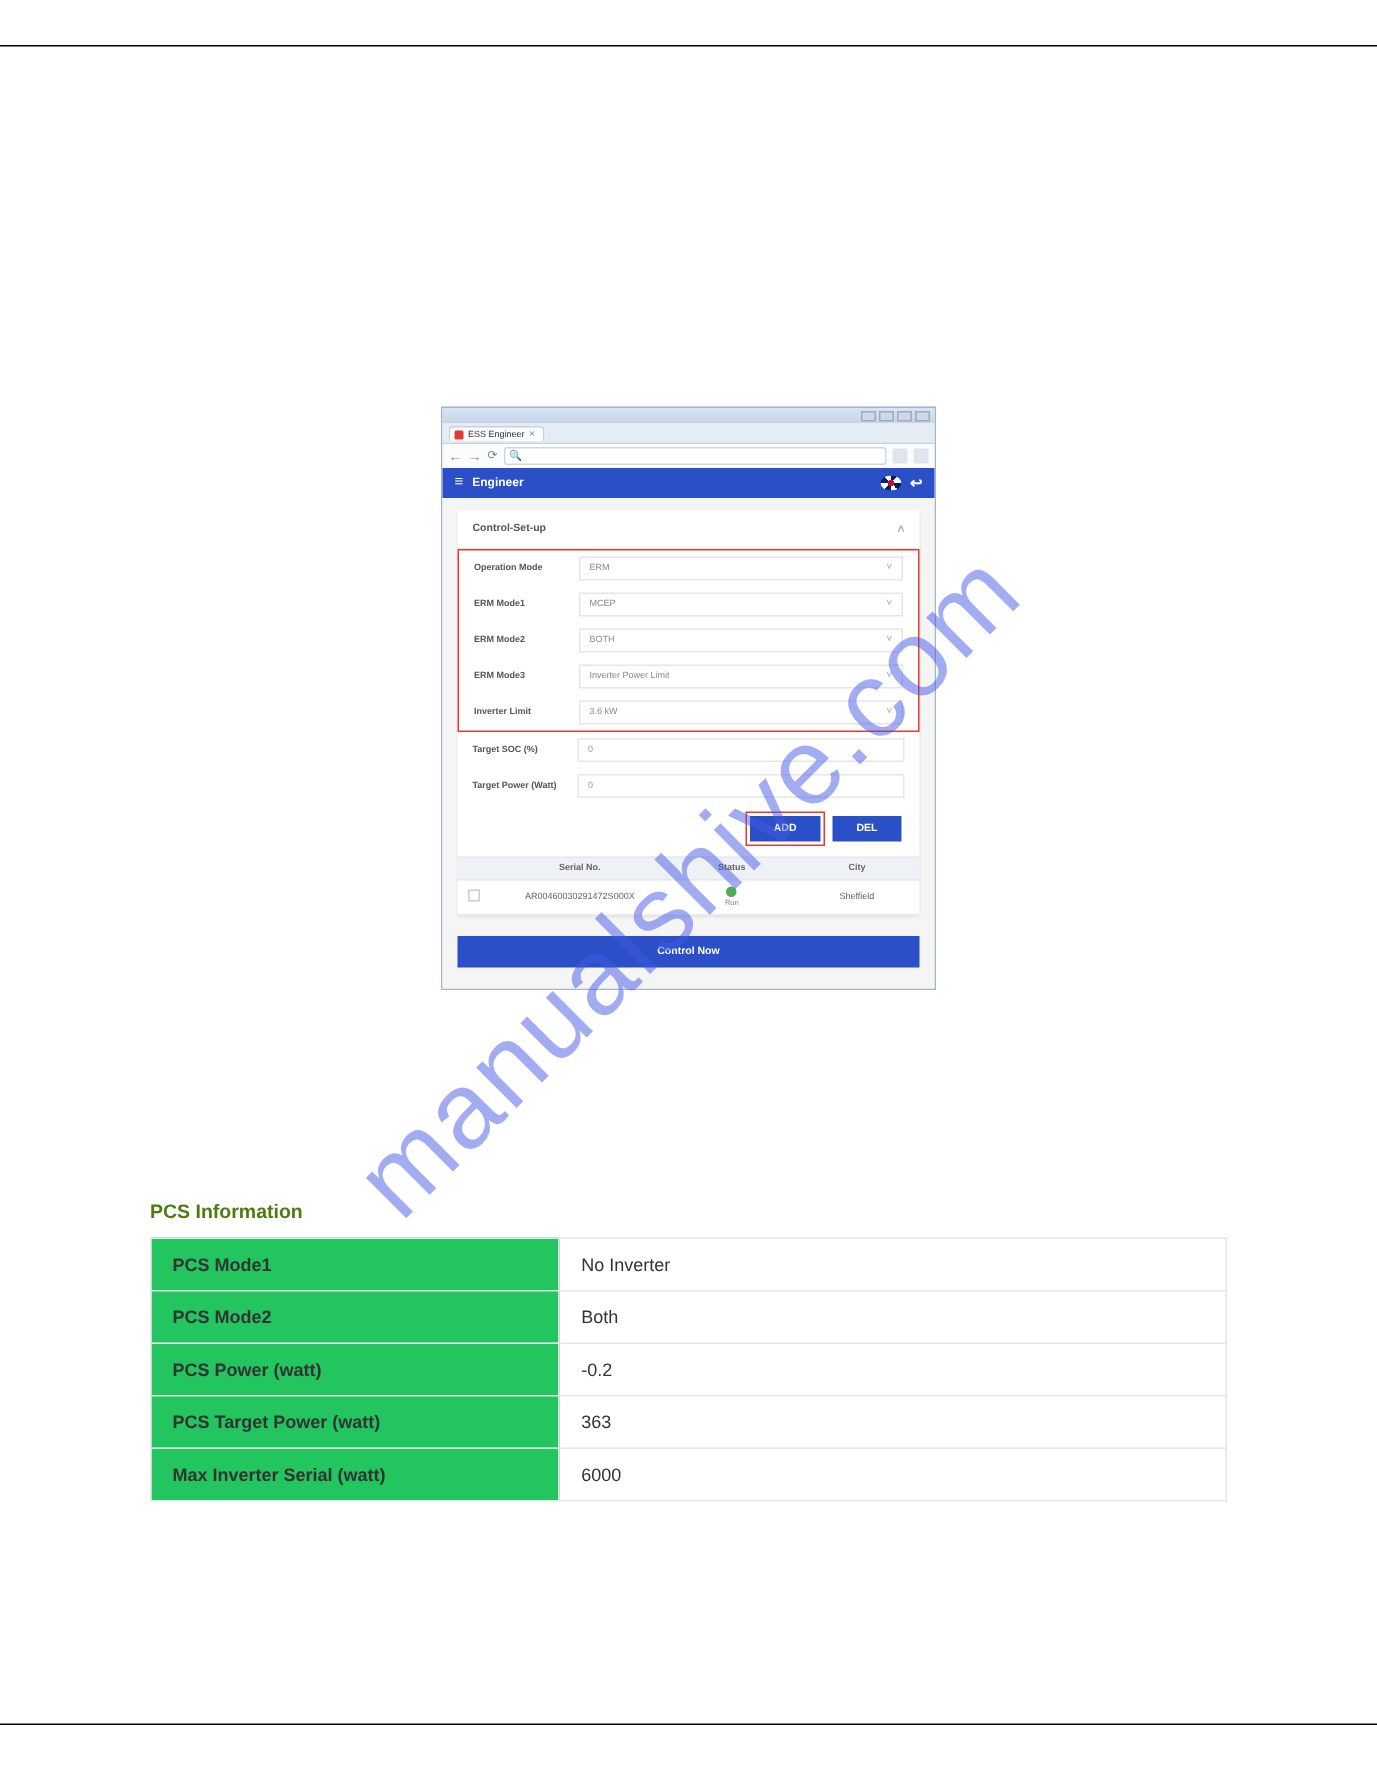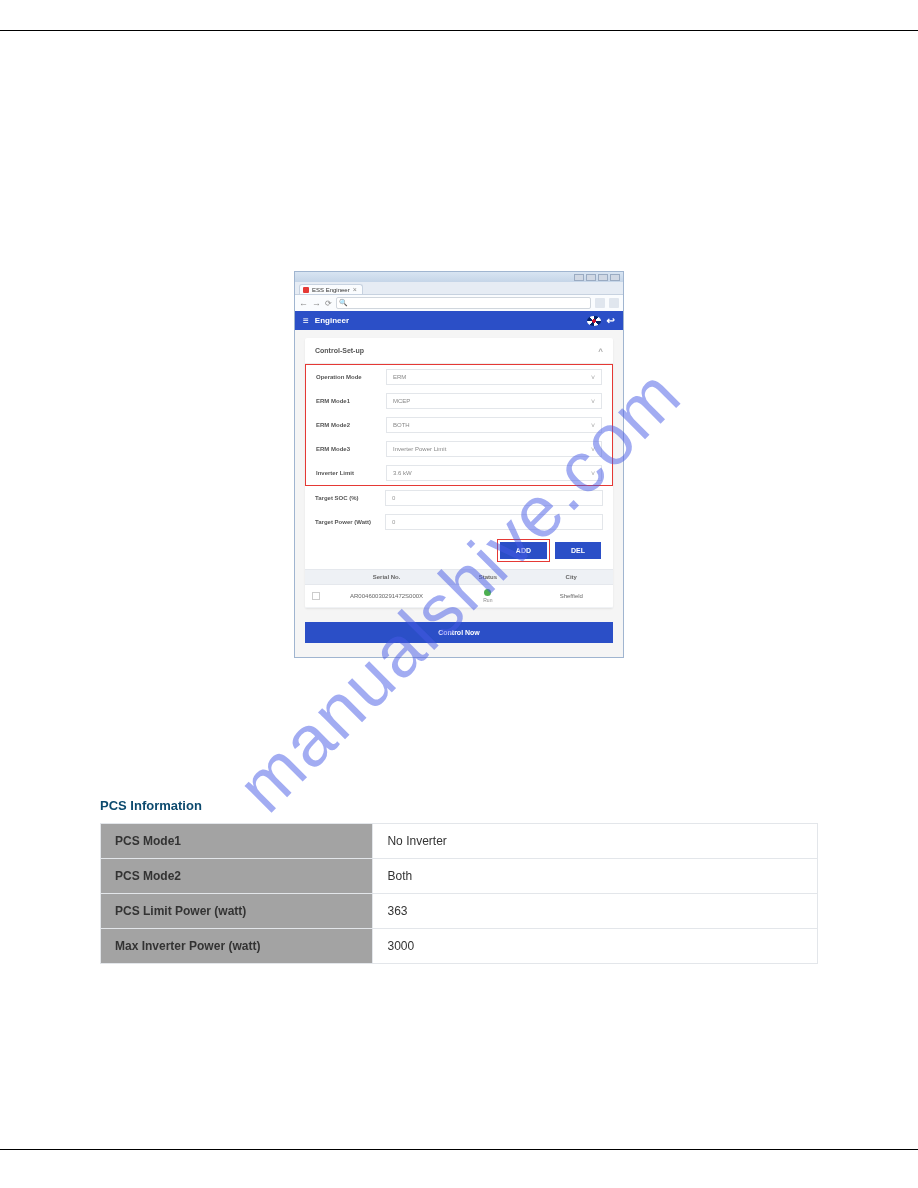--- a/index.html
+++ b/index.html
@@ -133,29 +133,29 @@
   .status-dot-wrap { display:flex; flex-direction:column; align-items:center; gap:1px;}
   .status-dot { width:7px; height:7px; background:#4caf50; border-radius:50%; }
   .status-txt { font-size:5px; color:#888; }
   .control-now-btn {
     margin: 14px 10px 6px 10px; background:#2b4fc7; color:#fff;
     text-align:center; padding:7px 0; font-size:7px; font-weight:bold;
   }
 
   
   .pcs-section { margin-top: 140px; padding: 0 30px; }
-  .pcs-title { color: #0c4a6e; font-size: 13px; font-weight:bold; margin-bottom: 10px; }
+  .pcs-title { color: #4d7c0f; font-size: 13px; font-weight:bold; margin-bottom: 10px; }
   .pcs-table {
     width: 100%; border-collapse: collapse; border:1px solid #e3e6ea;
   }
   .pcs-table td {
     border:1px solid #e3e6ea; padding: 10px 14px; font-size:12px;
   }
   .pcs-table td:first-child {
-    background:#a3a3a3; font-weight:bold; color:#333; width:38%;
+    background:#22c55e; font-weight:bold; color:#333; width:38%;
   }
 
   
   .watermark {
     position:absolute; left:50%; top:50%;
     transform: translate(-50%,-50%) rotate(-45deg);
     font-size: 72px; color: rgba(70,90,230,0.5);
     font-family: Arial, sans-serif;
     pointer-events:none; white-space:nowrap; letter-spacing:2px;
     z-index: 50;
@@ -304,24 +304,28 @@
       <tbody>
           <tr>
         <td>PCS Mode1</td>
         <td>No Inverter</td>
       </tr>
       <tr>
         <td>PCS Mode2</td>
         <td>Both</td>
       </tr>
       <tr>
-        <td>PCS Limit Power (watt)</td>
+        <td>PCS Power (watt)</td>
+        <td>-0.2</td>
+      </tr>
+      <tr>
+        <td>PCS Target Power (watt)</td>
         <td>363</td>
       </tr>
       <tr>
-        <td>Max Inverter Power (watt)</td>
-        <td>3000</td>
+        <td>Max Inverter Serial (watt)</td>
+        <td>6000</td>
       </tr>
     </tbody>
       </table>
   </div>
 
 </div>
 
 </body></html>

